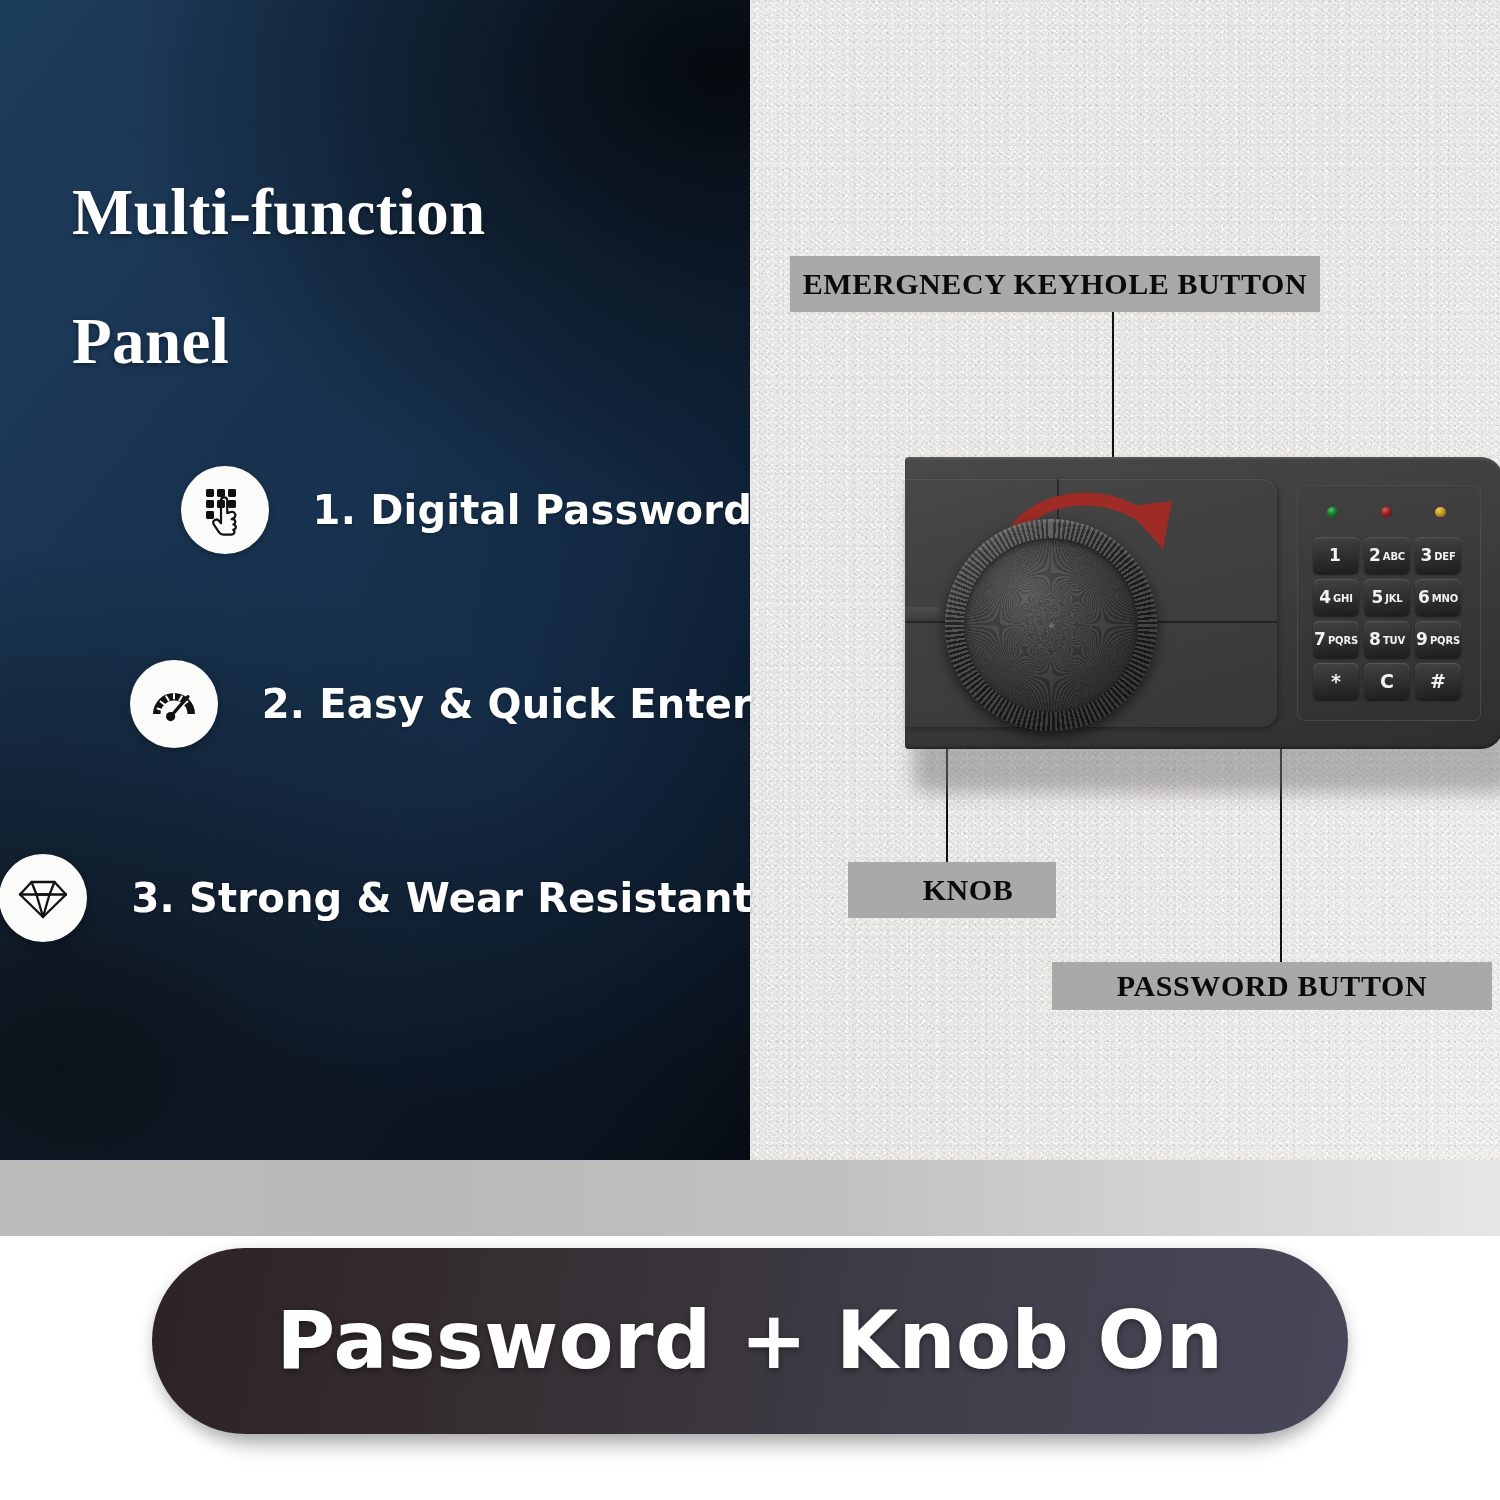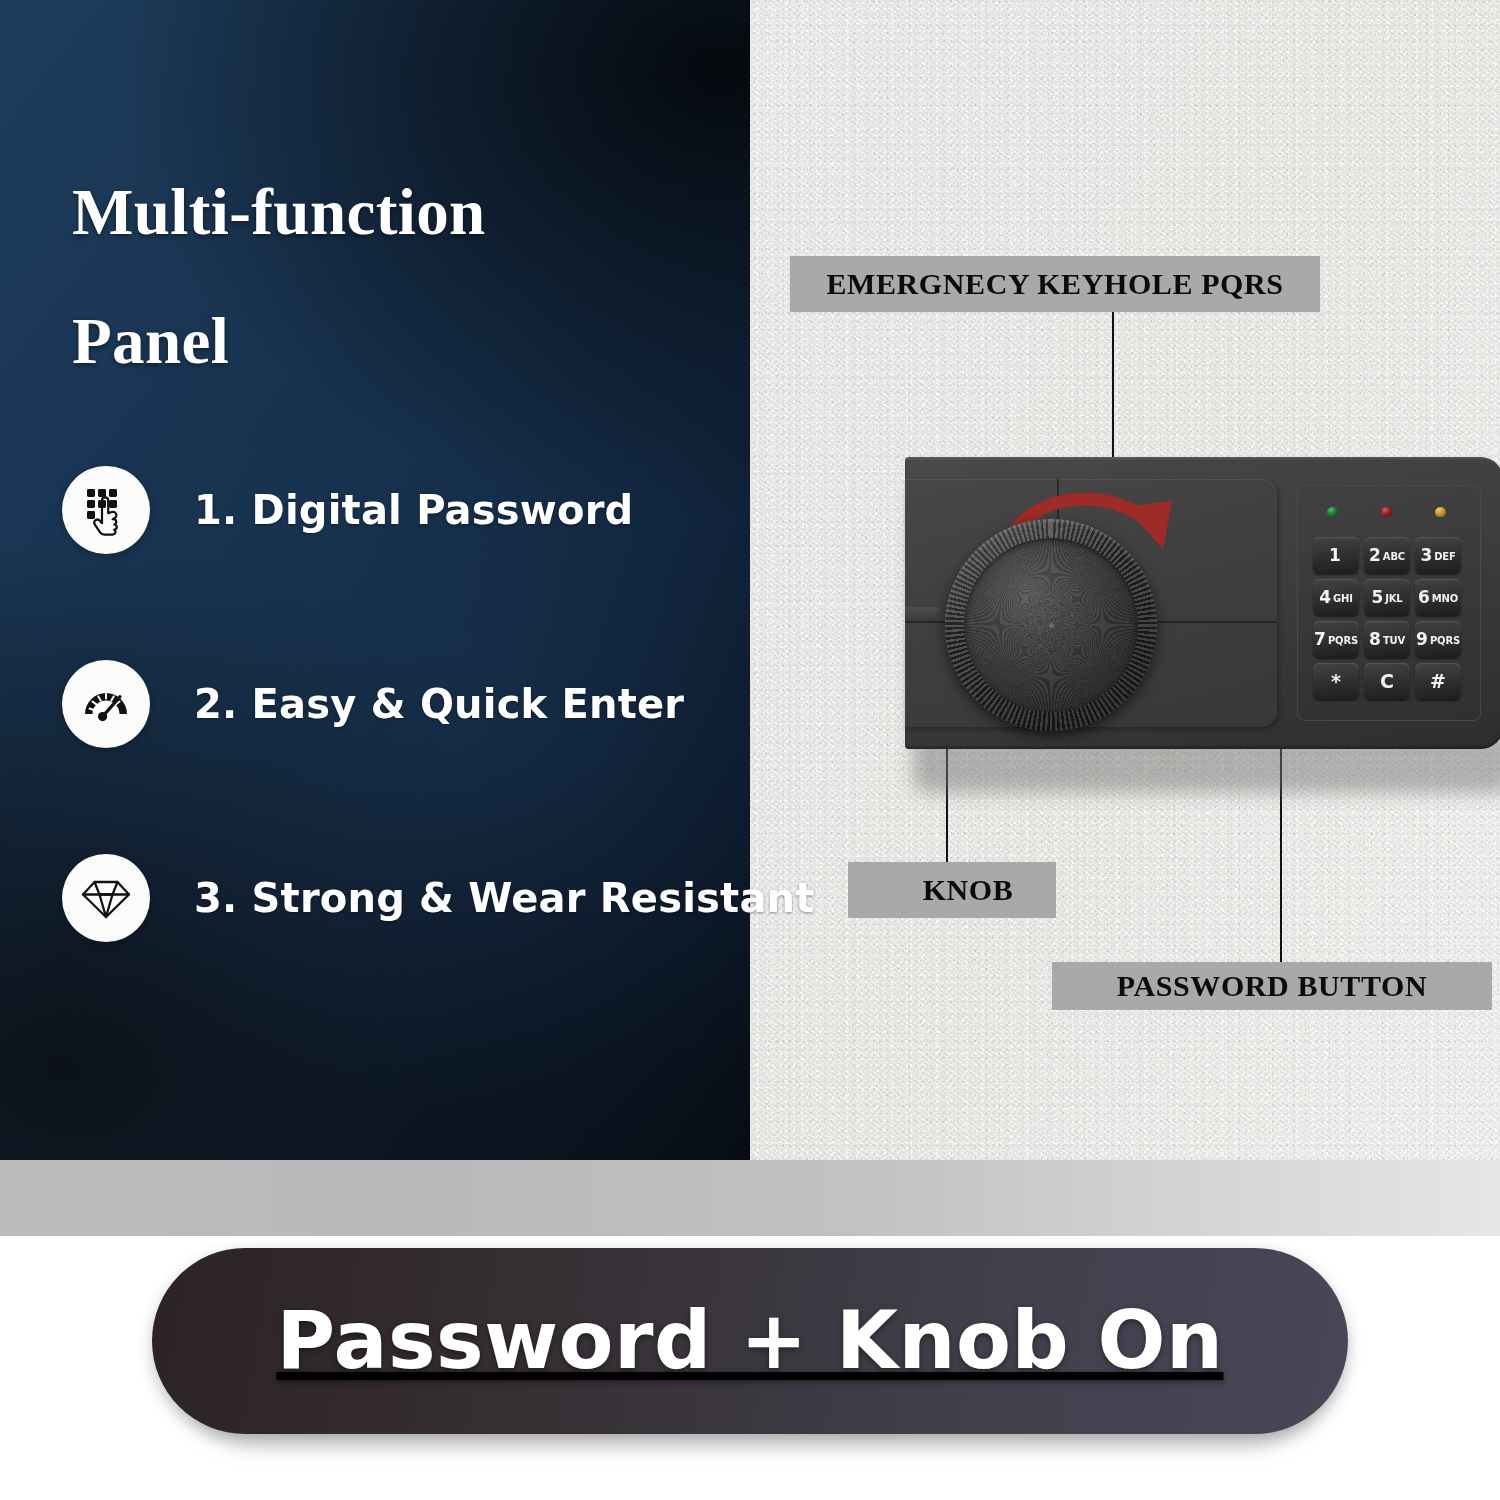--- a/index.html
+++ b/index.html
@@ -95,20 +95,21 @@
     position: absolute;
     left: 62px; top: 450px;
     width: 690px;
   }
   .feature-row {
     position: relative;
     display: flex;
     align-items: center;
     height: 120px;
     margin-bottom: 74px;
+    justify-content: flex-end;
   }
   .feature-icon {
     position: relative;
     flex: 0 0 auto;
     width: 88px; height: 88px;
     border-radius: 50%;
     background: #fbfbfa;
     display: flex;
     align-items: center;
     justify-content: center;
@@ -364,21 +365,20 @@
   #banner-pill {
     position: absolute;
     left: 152px; top: 12px;
     width: 1196px; height: 186px;
     border-radius: 93px;
     background: linear-gradient(100deg, #2b2326 0%, #322a2d 20%, #3a353c 45%, #42404c 70%, #484759 100%);
     display: flex;
     align-items: center;
     justify-content: center;
     box-shadow: 0 6px 16px rgba(0,0,0,.22);
-    text-decoration: underline;
   }
   #banner-text {
     font-family: "DejaVu Sans", "Liberation Sans", sans-serif;
     font-weight: 700;
     font-size: 80px;
     line-height: 1;
     color: #ffffff;
     letter-spacing: .5px;
     white-space: nowrap;
     text-shadow: 0 2px 6px rgba(0,0,0,.45);
@@ -454,21 +454,21 @@
             </svg>
           </div>
           <div class="feature-label">3. Strong &amp; Wear Resistant</div>
         </div>
 
       </div>
     </div>
 
     <div id="product-area">
 
-      <div class="callout" id="callout-keyhole">EMERGNECY KEYHOLE PQRS</div>
+      <div class="callout" id="callout-keyhole">EMERGNECY KEYHOLE BUTTON</div>
       <div class="leader" id="leader-keyhole"></div>
       <div class="leader-dot" id="dot-keyhole"></div>
 
       <div class="callout" id="callout-knob">KNOB</div>
       <div class="leader" id="leader-knob"></div>
       <div class="leader-dot" id="dot-knob"></div>
 
       <div class="callout" id="callout-password">PASSWORD BUTTON</div>
       <div class="leader" id="leader-password"></div>
       <div class="leader-dot" id="dot-password"></div>

